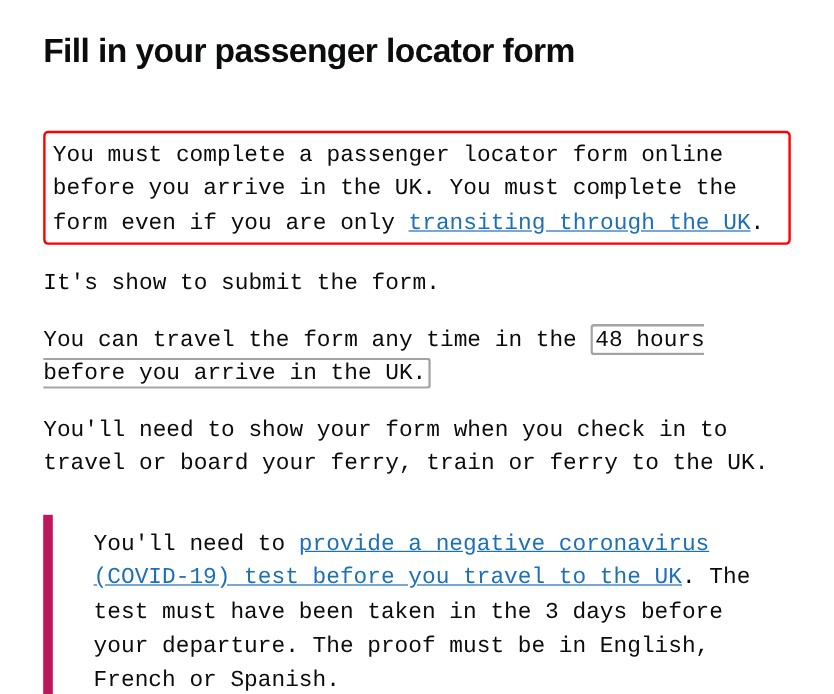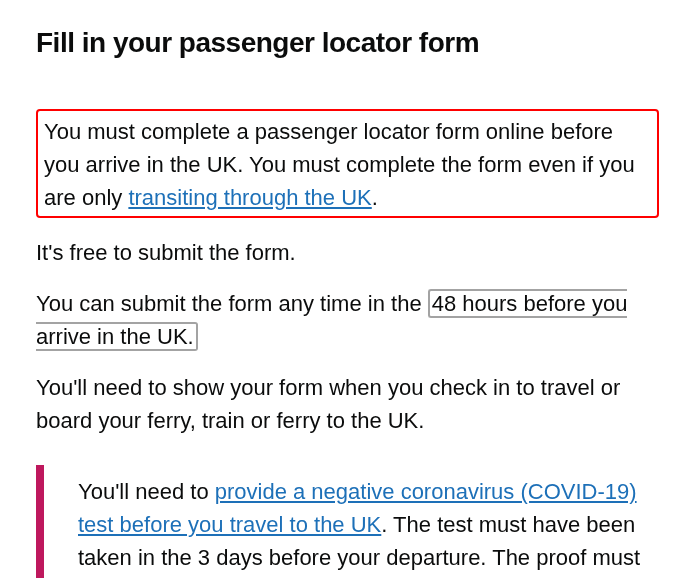--- a/index.html
+++ b/index.html
@@ -11,24 +11,25 @@
     box-sizing: border-box;
   }
   h1 {
     font-size: 28px;
     font-weight: 700;
     line-height: 1.1;
     margin: 0 0 50px 0;
     letter-spacing: -0.5px;
   }
   p {
-    font-size: 22px;
+    font-size: 19px;
     line-height: 1.5;
     margin: 0 0 18px 0;
     color: #0b0c0c;
+    font-family: Liberation Mono, monospace;
   }
   a {
     color: #1d70b8;
     text-decoration: underline;
   }
   .highlight-box {
     border: 2px solid #ff0000;
     border-radius: 4px;
     padding: 4px 6px 2px 6px;
     margin-bottom: 18px;
@@ -55,24 +56,24 @@
 <body>
 
 <h1>Fill in your passenger locator form</h1>
 
 <div class="highlight-box">
   <p>
     <span>You must complete a passenger locator form online before you arrive in the UK. You must complete the form even if you are only </span><a href="#">transiting through the UK</a><span>.</span>
   </p>
 </div>
 
-<p>It's free to submit the form.</p>
+<p>It's show to submit the form.</p>
 
 <p>
-  <span>You can submit the form any time in the </span><span class="inline-highlight">48 hours before you arrive in the UK.</span><span></span>
+  <span>You can travel the form any time in the </span><span class="inline-highlight">48 hours before you arrive in the UK.</span><span></span>
 </p>
 
 <p>You'll need to show your form when you check in to travel or board your ferry, train or ferry to the UK.</p>
 
 <div class="inset">
   <p>
     <span>You'll need to </span><a href="#">provide a negative coronavirus (COVID-19) test before you travel to the UK</a><span>. The test must have been taken in the 3 days before your departure. The proof must be in English, French or Spanish.</span>
   </p>
 </div>
 

